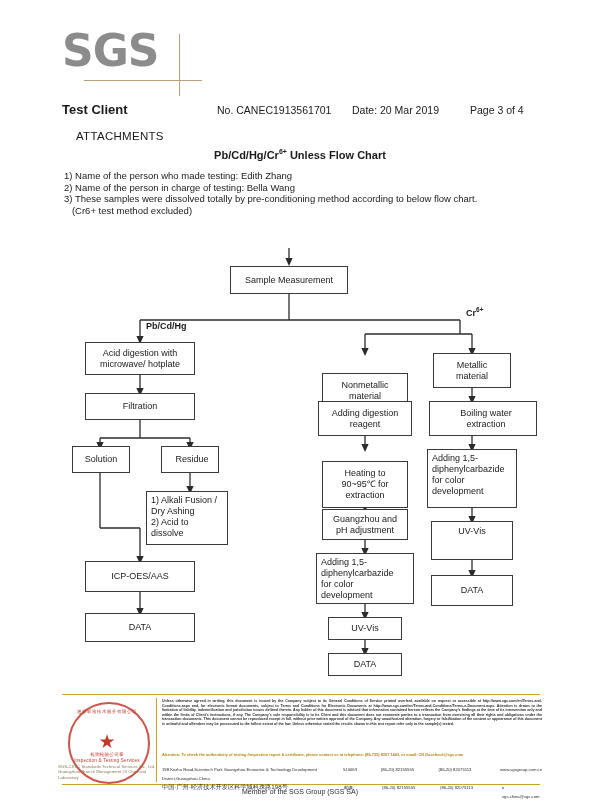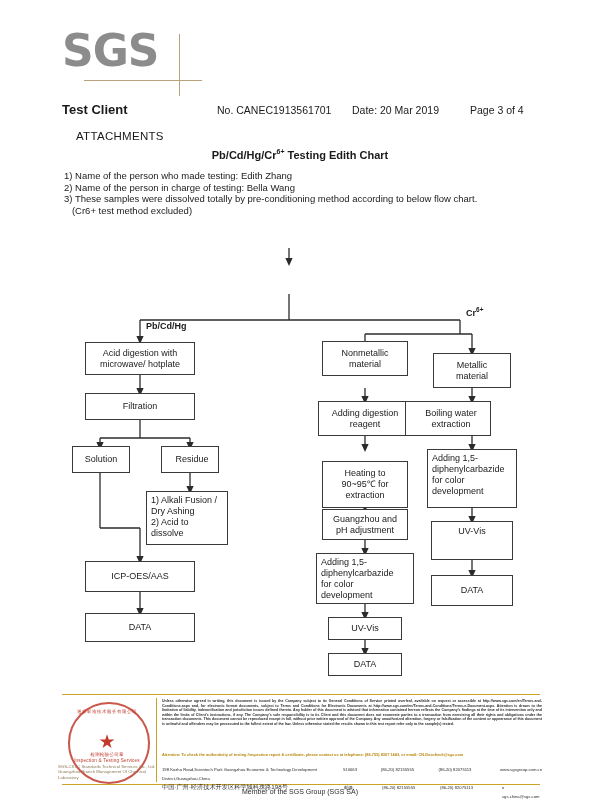--- a/index.html
+++ b/index.html
@@ -300,21 +300,21 @@
 
   <div class="hdr">
     <div class="hdr-title">Test Client</div>
     <div class="hdr-no">No. CANEC1913561701</div>
     <div class="hdr-date">Date: 20 Mar 2019</div>
     <div class="hdr-page">Page 3 of 4</div>
   </div>
 
   <div class="attachments">ATTACHMENTS</div>
 
-  <div class="chart-title"><span>Pb/Cd/Hg/Cr</span><sup>6+</sup><span> Testing Edith Chart</span></div>
+  <div class="chart-title"><span>Pb/Cd/Hg/Cr</span><sup>6+</sup><span> Unless Flow Chart</span></div>
 
   <div class="notes">
     <div>1) Name of the person who made testing: Edith Zhang</div>
     <div>2) Name of the person in charge of testing: Bella Wang</div>
     <div>3) These samples were dissolved totally by pre-conditioning method according to below flow chart.</div>
     <div>   (Cr6+ test method excluded)</div>
   </div>
 
   <div class="flow">
     <svg width="600" height="800" viewBox="0 0 600 800">
@@ -364,20 +364,23 @@
 
         <line x1="472" y1="388" x2="472" y2="400" marker-end="url(#ah)"></line>
         <line x1="472" y1="436" x2="472" y2="448" marker-end="url(#ah)"></line>
         <line x1="472" y1="508" x2="472" y2="520" marker-end="url(#ah)"></line>
         <line x1="472" y1="560" x2="472" y2="574" marker-end="url(#ah)"></line>
       </g>
     </svg>
   </div>
 
 
+  <div class="node" style="left:230px; top:266px; width:118px; height:28px;">
+    <span>Sample Measurement</span>
+    </div>
 
   <div class="branch-label" style="left:146px; top:321px;">
     <span>Pb/Cd/Hg</span></div>
 
   <div class="branch-label" style="left:466px; top:306px;">
     <span style="display:inline">Cr</span><sup>6+</sup></div>
 
   <div class="node" style="left:85px; top:393px; width:110px; height:27px;">
     <span>Filtration</span>
     </div>
@@ -403,21 +406,21 @@
     </div>
 
   <div class="node" style="left:85px; top:561px; width:110px; height:31px;">
     <span>ICP-OES/AAS</span>
     </div>
 
   <div class="node" style="left:85px; top:613px; width:110px; height:29px;">
     <span>DATA</span>
     </div>
 
-  <div class="node" style="left:322px; top:341px; width:86px; height:35px;">
+  <div class="node" style="left:322px; top:373px; width:86px; height:35px;">
     <span>Nonmetallic
 material</span>
     </div>
 
   <div class="node" style="left:318px; top:401px; width:94px; height:35px;">
     <span>Adding digestion
 reagent</span>
     </div>
 
   <div class="node" style="left:322px; top:449px; width:86px; height:47px;margin-top:12px;">
@@ -444,21 +447,21 @@
 
   <div class="node" style="left:328px; top:653px; width:74px; height:23px;">
     <span>DATA</span>
     </div>
 
   <div class="node" style="left:433px; top:353px; width:78px; height:35px;">
     <span>Metallic
 material</span>
     </div>
 
-  <div class="node" style="left:405px; top:401px; width:86px; height:35px;padding-left:8px;">
+  <div class="node" style="left:429px; top:401px; width:108px; height:35px;padding-left:8px;">
     <span>Boiling water
 extraction</span>
     </div>
 
   <div class="node left-al" style="left:427px; top:449px; width:90px; height:59px;">
     <span>Adding 1,5-
 diphenylcarbazide
 for color
 development</span>
     </div>

